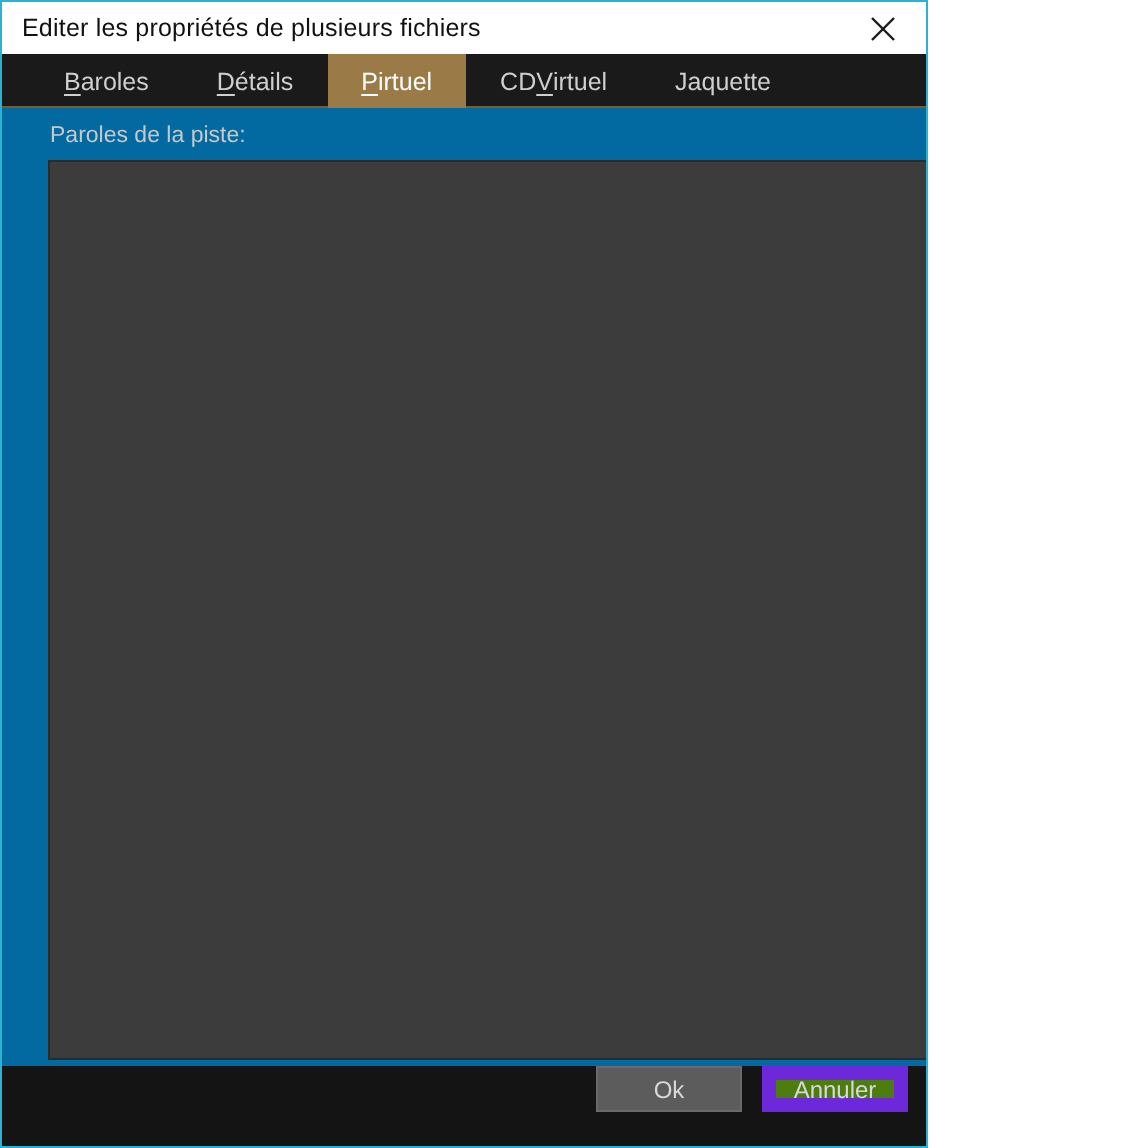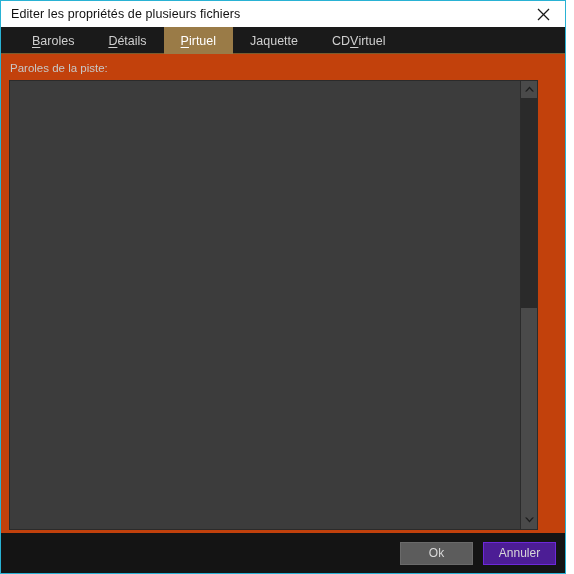--- a/index.html
+++ b/index.html
@@ -10,21 +10,21 @@
   body {
     width: 574px;
     height: 574px;
     overflow: hidden;
     font-family: "Liberation Sans", sans-serif;
     -webkit-font-smoothing: antialiased;
   }
 
   .window {
     position: relative;
-    width: 566px;
+    width: 464px;
     height: 574px;
     box-sizing: border-box;
     background: #141414;
     border: 1px solid #29b2d4;
     border-top: none;
     overflow: hidden;
   }
 
   
   .titlebar {
@@ -95,22 +95,22 @@
     text-underline-offset: 2px;
   }
   .tab.active {
     background: #9a7b47;
     color: #ffffff;
   }
 
   
   .content {
     position: relative;
-    background: #c2410c;
-    padding: 8px 12px 0 8px;
+    background: #0369a1;
+    padding: 8px 12px 0 23px;
     box-sizing: border-box;
     height: 504px;
   }
   .field-label {
     font-size: 11.5px;
     color: #c8c8c8;
     margin: 0 0 5px 1px;
     line-height: 1.1;
     user-select: none;
   }
@@ -176,21 +176,21 @@
 
   
   .footer {
     position: absolute;
     left: 0;
     right: 0;
     bottom: 0;
     height: 40px;
     background: #141414;
     display: flex;
-    align-items: center;
+    align-items: flex-start;
     justify-content: flex-end;
     padding-right: 9px;
     box-sizing: border-box;
   }
   .btn {
     width: 73px;
     height: 23px;
     font-size: 12px;
     font-family: "Liberation Sans", sans-serif;
     display: flex;
@@ -200,23 +200,23 @@
     cursor: default;
     user-select: none;
     margin-left: 10px;
   }
   .btn-ok {
     background: #5c5c5c;
     color: #d8d8d8;
     border: 1px solid #6a6a6a;
   }
   .btn-cancel {
-    background: #4c1d95;
+    background: #4d7c0f;
     color: #d8d8d8;
-    border: 1px solid #6d28d9;
+    border: 7px solid #6d28d9;
   }
 </style>
 </head>
 <body>
 
 <div class="window">
 
   <div class="titlebar">
     <div class="titlebar-text">Editer les propriétés de plusieurs fichiers</div>
     <div class="titlebar-close">
@@ -244,29 +244,29 @@
     </div>
 
 
     <div class="tab active">
       <span></span>
         <span class="acc">P</span>
         <span>irtuel</span>
     </div>
 
     <div class="tab">
+      <span>CD </span>
+        <span class="acc">V</span>
+        <span>irtuel</span>
+    </div>
+
+    <div class="tab">
       <span>Jaquette</span>
         <span class="acc"></span>
         <span></span>
-    </div>
-
-    <div class="tab">
-      <span>CD </span>
-        <span class="acc">V</span>
-        <span>irtuel</span>
     </div>
 
   </div>
 
   <div class="content">
 
     <div class="field-label">Paroles de la piste:</div>
 
     <div class="textarea-wrap">
       <textarea class="lyrics-area" spellcheck="false" placeholder="" style=""></textarea>

